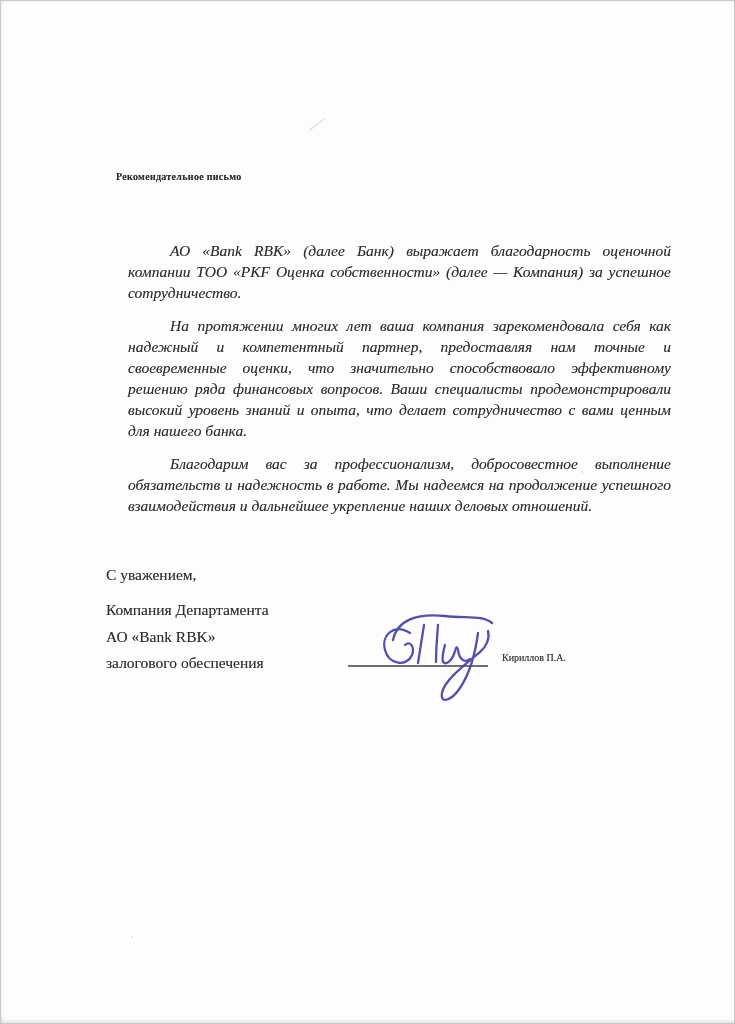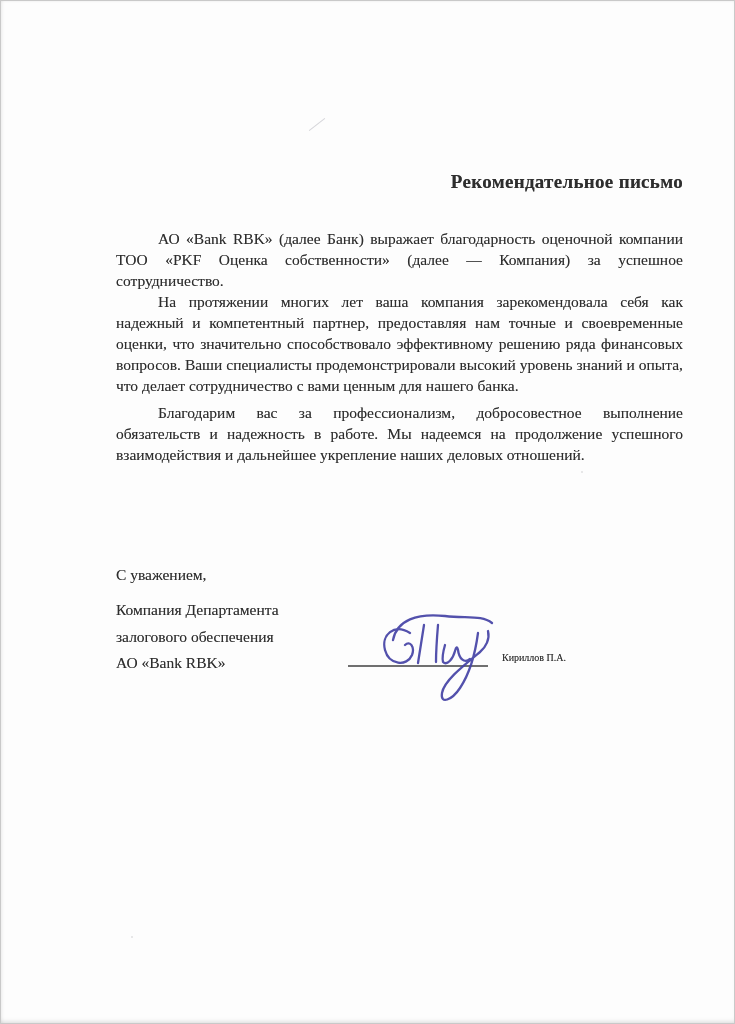--- a/index.html
+++ b/index.html
@@ -31,44 +31,45 @@
     background: rgba(150,150,160,0.38);
     transform: rotate(-38deg);
   }
   .speck { position: absolute; background: rgba(170,170,175,0.35); border-radius: 50%; }
   .title {
     position: absolute;
     left: 115px;
     width: 567px;
     top: 170px;
     margin: 0;
-    font-size: 19px;
+    font-size: 10px;
     font-weight: bold;
-    text-align: right;
+    text-align: left;
     letter-spacing: 0.3px;
     text-shadow: 0 0 0.5px rgba(46,46,46,0.55);
   }
   .body-text {
     position: absolute;
     left: 115px;
     width: 567px;
     top: 227px;
     font-size: 15.5px;
     line-height: 21px;
     text-align: justify;
     text-shadow: 0 0 0.5px rgba(46,46,46,0.45);
   }
   .body-text p {
-    margin: 0;
+    margin: 12px;
     text-indent: 42px;
+    font-style: italic;
   }
   .para-gap { margin-top: 6px !important; }
   .closing {
     position: absolute;
-    left: 115px;
+    left: 105px;
     top: 563px;
     font-size: 15.5px;
     text-shadow: 0 0 0.5px rgba(46,46,46,0.45);
   }
   .closing p { margin: 0; }
   .salutation { line-height: 22px; margin-bottom: 11px !important; }
   .signer-line { line-height: 26.5px; }
   .sig-underline {
     position: absolute;
     left: 347px;
@@ -107,22 +108,22 @@
 
   <div class="body-text">
     <p>АО «Bank RBK» (далее Банк) выражает благодарность оценочной компании ТОО «PKF Оценка собственности» (далее — Компания) за успешное сотрудничество.</p>
     <p>На протяжении многих лет ваша компания зарекомендовала себя как надежный и компетентный партнер, предоставляя нам точные и своевременные оценки, что значительно способствовало эффективному решению ряда финансовых вопросов. Ваши специалисты продемонстрировали высокий уровень знаний и опыта, что делает сотрудничество с вами ценным для нашего банка.</p>
     <p class="para-gap">Благодарим вас за профессионализм, добросовестное выполнение обязательств и надежность в работе. Мы надеемся на продолжение успешного взаимодействия и дальнейшее укрепление наших деловых отношений.</p>
   </div>
 
   <div class="closing">
     <p class="salutation">С уважением,</p>
     <p class="signer-line">Компания Департамента</p>
+    <p class="signer-line">АО «Bank RBK»</p>
     <p class="signer-line">залогового обеспечения</p>
-    <p class="signer-line">АО «Bank RBK»</p>
   </div>
 
   <div class="sig-underline"></div>
 
   <svg class="signature-svg" viewBox="0 0 132 108" fill="none" stroke="#4543a6" stroke-width="2.3" stroke-linecap="round" stroke-linejoin="round" opacity="0.92">
 
     <path d="M 14 36 C 18 16, 38 9, 66 12 C 88 14.5, 103 11, 113 19"></path>
 
     <path d="M 31 29 C 15 19, 2 31, 6 46 C 10 61, 28 63, 33 51 C 36 43, 31 36, 26 41"></path>
 

